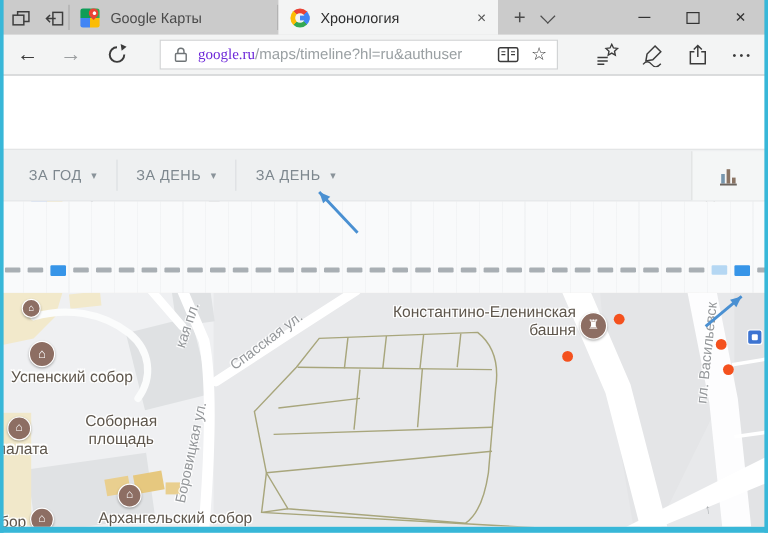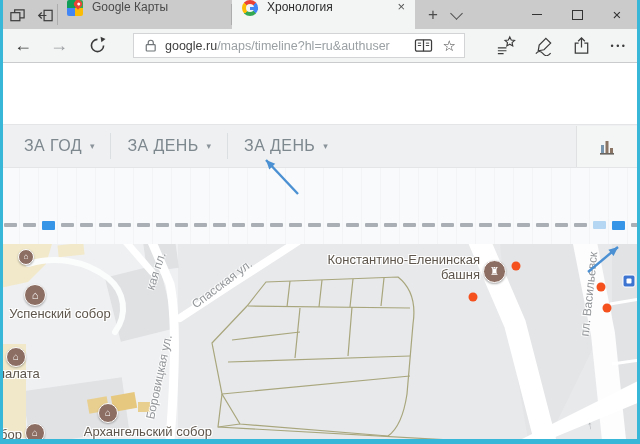--- a/index.html
+++ b/index.html
@@ -7,21 +7,21 @@
        font-family:"Liberation Sans",sans-serif;}
   
   .wb{position:absolute;background:#38b7d8;z-index:60;}
   .wb-left{left:0;top:0;width:3px;height:444px;}
   .wb-right{right:0;top:0;width:3px;height:444px;}
   .wb-bottom{left:0;bottom:0;width:640px;height:5px;}
   
   .tabbar{position:absolute;left:0;top:0;width:640px;height:29px;background:#cbcbcb;z-index:5;}
   .tab-tool{position:absolute;top:6px;width:18px;height:18px;display:flex;align-items:center;justify-content:center;}
   .tb-sep{position:absolute;top:4px;width:1px;height:21px;background:#adadad;}
-  .tab{position:absolute;top:0;height:29px;display:flex;align-items:flex-start;box-sizing:border-box;}
+  .tab{position:absolute;top:0;height:29px;display:flex;align-items:center;box-sizing:border-box;}
   .tab.inactive{left:57px;width:175px;}
   .tab.active{left:232px;width:183px;background:#f3f4f4;}
   .tab-label{font-size:12px;color:#4a4a4a;margin-left:9px;white-space:nowrap;overflow:hidden;}
   .tab.active .tab-label{color:#2d2d2d;}
   .tab-close{margin-left:auto;margin-right:10px;font-size:13px;color:#555;line-height:1;}
   .favicon{width:16px;height:16px;margin-left:10px;position:relative;flex:0 0 16px;}
   .maps-fav{border-radius:2px;background:conic-gradient(#34a853 0 25%,#fbbc05 25% 50%,#4285f4 50% 75%,#0f9d58 75%);}
   .maps-fav .pin{position:absolute;right:1px;top:0;width:8px;height:8px;border-radius:50% 50% 50% 0;background:#ea4335;transform:rotate(-45deg);}
   .maps-fav .pin i{position:absolute;left:2.5px;top:2.5px;width:3px;height:3px;border-radius:50%;background:#fff;}
   .g-fav{border-radius:50%;background:conic-gradient(from 45deg,#4285f4 0 25%,#34a853 25% 50%,#fbbc05 50% 75%,#ea4335 75%);}
@@ -32,42 +32,42 @@
   .chev{position:absolute;left:452px;top:9px;width:8px;height:8px;border-right:1.6px solid #4c4c4c;border-bottom:1.6px solid #4c4c4c;transform:rotate(45deg);}
   .wctl{position:absolute;top:0;width:38px;height:29px;display:flex;align-items:center;justify-content:center;color:#333;}
   .wctl.min span{display:block;width:10px;height:1.4px;background:#333;}
   .wctl.max span{display:block;width:9px;height:8px;border:1.1px solid #333;}
   .wctl.close{font-size:15px;}
   
   .addr{position:absolute;left:0;top:29px;width:640px;height:34px;background:#f3f4f4;border-bottom:1px solid #c9cbcc;box-sizing:border-box;z-index:5;}
   .nav-ic{position:absolute;top:0;height:33px;width:30px;display:flex;align-items:center;justify-content:center;font-size:18px;color:#3b3b3b;}
   .urlbox{position:absolute;left:133px;top:4px;width:332px;height:25px;background:#fff;border:1px solid #d2d4d5;box-sizing:border-box;display:flex;align-items:center;}
   .urltext{font-size:12.5px;white-space:nowrap;overflow:hidden;margin-left:6px;}
-  .urltext .host{color:#404040;}
+  .urltext .host{color:#6d28d9;font-family:Liberation Serif, serif;}
   .urltext .path{color:#9aa0a3;}
   .urlic{margin-left:8px;flex:0 0 auto;display:flex;align-items:center;}
   .url-right{margin-left:auto;display:flex;align-items:center;gap:10px;margin-right:8px;}
   .star-glyph{font-size:15px;color:#3b3b3b;line-height:1;}
   .chrome-btn{position:absolute;top:0;height:33px;width:34px;display:flex;align-items:center;justify-content:center;}
   .more-dots{font-size:9px;letter-spacing:2.5px;color:#3b3b3b;}
   
   .pagehead{position:absolute;left:0;top:63px;width:640px;height:61px;background:#fff;}
   .mapslogo{position:absolute;left:26px;top:86px;width:26px;height:26px;border-radius:3px;
             background:conic-gradient(#34a853 0 25%,#fbbc05 25% 50%,#4285f4 50% 75%,#0f9d58 75%);}
   .mapslogo .pin{position:absolute;right:1px;top:-1px;width:12px;height:12px;border-radius:50% 50% 50% 0;background:#ea4335;transform:rotate(-45deg);}
   .mapslogo .pin i{position:absolute;left:4px;top:4px;width:4px;height:4px;border-radius:50%;background:#fff;}
   .page-title{position:absolute;left:61px;top:87px;font-size:20px;color:#5b6b76;}
   .head-lock{position:absolute;left:172px;top:93px;}
   .today{position:absolute;right:25px;top:95px;font-size:11.5px;letter-spacing:0.8px;color:#64696e;}
   
   .filterbar{position:absolute;left:0;top:124px;width:640px;height:44px;background:#eef0f1;
              border-top:1px solid #e3e5e6;border-bottom:1px solid #e3e5e6;box-sizing:border-box;display:flex;align-items:center;}
   .fitem{display:flex;align-items:center;gap:8px;padding:0 16px;height:26px;}
   .fitem:first-child{padding-left:24px;}
-  .fitem .flabel{font-size:16px;color:#7d878e;letter-spacing:0.4px;white-space:nowrap;}
+  .fitem .flabel{font-size:12px;color:#7d878e;letter-spacing:0.4px;white-space:nowrap;}
   .fitem .caret{font-size:9px;color:#8a939a;}
   .fdiv{width:1px;height:26px;background:#dcdfe1;}
   .chartbtn{position:absolute;right:3px;top:1px;width:60px;height:41px;background:#f4f6f6;border-left:1px solid #dfe1e2;
             display:flex;align-items:center;justify-content:center;}
   
   .scrubzone{position:absolute;left:0;top:168px;width:640px;height:76px;background:#f9fafb;
     background-image:repeating-linear-gradient(90deg,rgba(120,130,140,0.05) 0 1px,transparent 1px 19px);}
   .strip{position:absolute;left:4px;top:51px;height:12px;display:flex;align-items:center;gap:6px;overflow:hidden;width:634px;}
   .dash{flex:0 0 13px;width:13px;height:4px;background:#a9afb4;border-radius:1px;}
   .dash.active{height:9px;background:#3795e8;}
@@ -330,24 +330,28 @@
       <div class="poi-icon" style="left: 98px; top: 159px; width: 20px; height: 20px; font-size: 10px;">⌂</div>
       <div class="poi-icon" style="left: 25px; top: 179px; width: 20px; height: 20px; font-size: 10px;">⌂</div>
       <div class="poi-icon" style="left: 483px; top: 16px; width: 23px; height: 23px; font-size: 11px;">♜</div>
       <div class="map-label" style="left: 2px; top: 62px; width: 116px; text-align: center;">
         <div>Успенский собор</div>
       </div>
       <div class="map-label" style="left: 318px; top: 8px; width: 162px; text-align: right;">
         <div>Константино-Еленинская</div>
         <div>башня</div>
       </div>
+      <div class="map-label" style="left: 64px; top: 99px; width: 74px; text-align: center;">
+        <div>Соборная</div>
+        <div>площадь</div>
+      </div>
       <div class="map-label" style="left: -2px; top: 122px; width: 52px; text-align: left;">
         <div>палата</div>
       </div>
-      <div class="map-label" style="left: 72px; top: 180px; width: 140px; text-align: right;">
+      <div class="map-label" style="left: 82px; top: 180px; width: 140px; text-align: left;">
         <div>Архангельский собор</div>
       </div>
       <div class="map-label" style="left: 0px; top: 183px; width: 48px; text-align: left;">
         <div>бор</div>
       </div>
       <div class="street-label" style="left: 156px; top: 27px; transform: translate(-50%, -50%) rotate(-72deg);">кая пл.</div>
       <div class="street-label" style="left: 222px; top: 40px; transform: translate(-50%, -50%) rotate(-37deg);">Спасская ул.</div>
       <div class="street-label" style="left: 159px; top: 133px; transform: translate(-50%, -50%) rotate(-78deg);">Боровицкая ул.</div>
       <div class="street-label" style="left: 589px; top: 50px; transform: translate(-50%, -50%) rotate(-84deg);">пл. Васильевск</div>
       <div class="dot" style="left: 516px; top: 22px;"></div>

